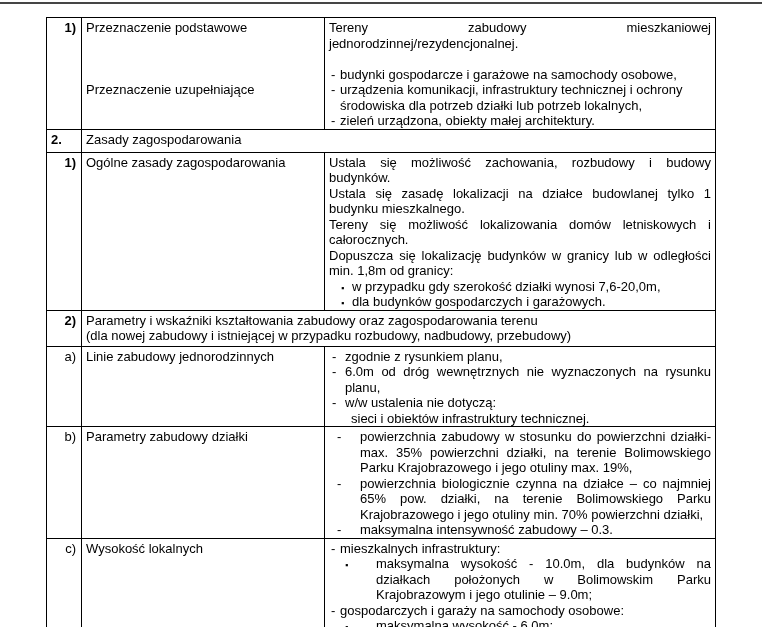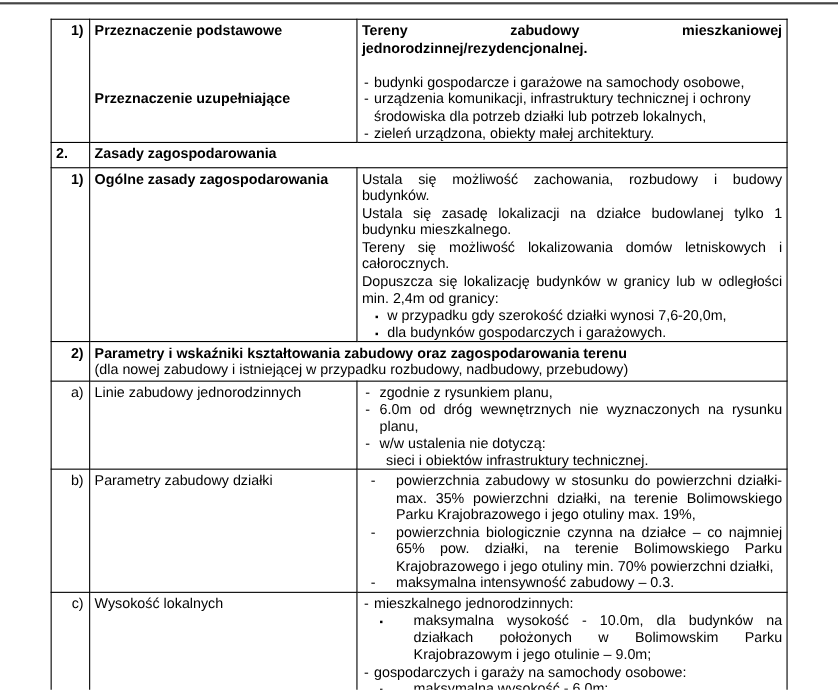--- a/index.html
+++ b/index.html
@@ -29,21 +29,21 @@
     padding:2px 4px 0 4px;
     overflow:hidden;
   }
   td.num{white-space:nowrap;}
   td.num.ra{text-align:right;padding-right:5px;}
   td.num.la{text-align:left;padding-left:4px;}
   td.num.bold{font-weight:bold;}
   .r1{height:107px;} .r2{height:23px;} .r3{height:156px;} .r4{height:36px;}
   .r5{height:78px;} .r6{height:110px;} .r7{height:93px;}
   .line{position:relative;min-height:15.5px;}
-  .line.b{font-weight:bold;}
+  .line.b{font-weight:normal;}
   .line.j{text-align:justify;}
   .marker{position:absolute;left:0;top:0;}
   .marker.sq{font-size:9px;top:2px;}
   #watermark{
     position:absolute;left:202px;top:279px;width:380px;height:51px;
     background:rgba(255,255,255,0.55);
     color:rgba(140,140,140,0.8);
     font-size:47px;line-height:50px;font-weight:600;
     letter-spacing:15px;text-align:center;white-space:nowrap;
     pointer-events:none;
@@ -87,21 +87,21 @@
     </tr>
     <tr class="r3">
       <td class="num ra bold">1)</td>
       <td>
             <div class="line b"><span>Ogólne zasady zagospodarowania</span></div>
           </td>
       <td>
             <div class="line j"><span>Ustala się możliwość zachowania, rozbudowy i budowy budynków.</span></div>
             <div class="line j"><span>Ustala się zasadę lokalizacji na działce budowlanej tylko 1 budynku mieszkalnego.</span></div>
             <div class="line j"><span>Tereny się możliwość lokalizowania domów letniskowych i całorocznych.</span></div>
-            <div class="line j"><span>Dopuszcza się lokalizację budynków w granicy lub w odległości min. 2,4m od granicy:</span></div>
+            <div class="line j"><span>Dopuszcza się lokalizację budynków w granicy lub w odległości min. 1,8m od granicy:</span></div>
             <div class="line" style="padding-left: 23px;"><span class="marker sq" style="left: 12px;">▪</span><span>w przypadku gdy szerokość działki wynosi 7,6-20,0m,</span></div>
             <div class="line" style="padding-left: 23px;"><span class="marker sq" style="left: 12px;">▪</span><span>dla budynków gospodarczych i garażowych.</span></div>
           </td>
     </tr>
     <tr class="r4">
       <td class="num ra bold">2)</td>
       <td colspan="2">
             <div class="line b"><span>Parametry i wskaźniki kształtowania zabudowy oraz zagospodarowania terenu</span></div>
             <div class="line"><span>(dla nowej zabudowy i istniejącej w przypadku rozbudowy, nadbudowy, przebudowy)</span></div>
           </td>
@@ -128,21 +128,21 @@
             <div class="line j" style="padding-left: 31px;"><span class="marker" style="left: 8px;">-</span><span>powierzchnia biologicznie czynna na działce – co najmniej 65% pow. działki, na terenie Bolimowskiego Parku Krajobrazowego i jego otuliny min. 70% powierzchni działki,</span></div>
             <div class="line" style="padding-left: 31px;"><span class="marker" style="left: 8px;">-</span><span>maksymalna intensywność zabudowy – 0.3.</span></div>
           </td>
     </tr>
     <tr class="r7">
       <td class="num ra">c)</td>
       <td>
             <div class="line"><span>Wysokość lokalnych</span></div>
           </td>
       <td>
-            <div class="line" style="padding-left: 11px;"><span class="marker" style="left: 2px;">-</span><span>mieszkalnego jednorodzinnych:</span></div>
+            <div class="line" style="padding-left: 11px;"><span class="marker" style="left: 2px;">-</span><span>mieszkalnych infrastruktury:</span></div>
             <div class="line j" style="padding-left: 47px;"><span class="marker sq" style="left: 16px;">▪</span><span>maksymalna wysokość - 10.0m, dla budynków na działkach położonych w Bolimowskim Parku Krajobrazowym i jego otulinie – 9.0m;</span></div>
             <div class="line" style="padding-left: 11px;"><span class="marker" style="left: 2px;">-</span><span>gospodarczych i garaży na samochody osobowe:</span></div>
             <div class="line" style="padding-left: 47px;"><span class="marker sq" style="left: 16px;">▪</span><span>maksymalna wysokość - 6.0m;</span></div>
           </td>
     </tr>
 
   </tbody>
     </table>
 
 </div>

